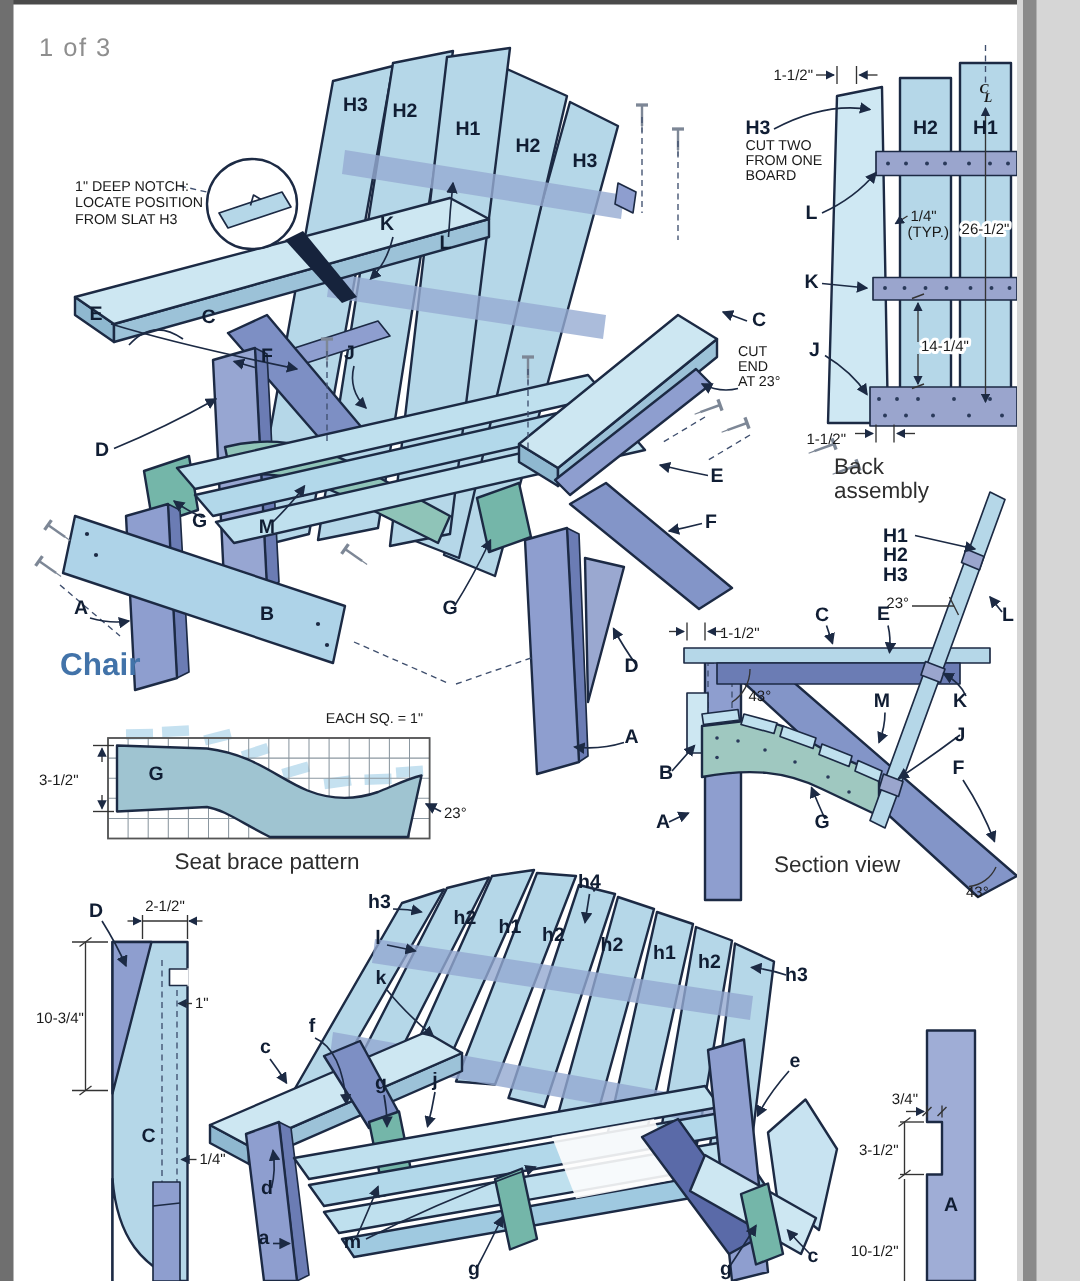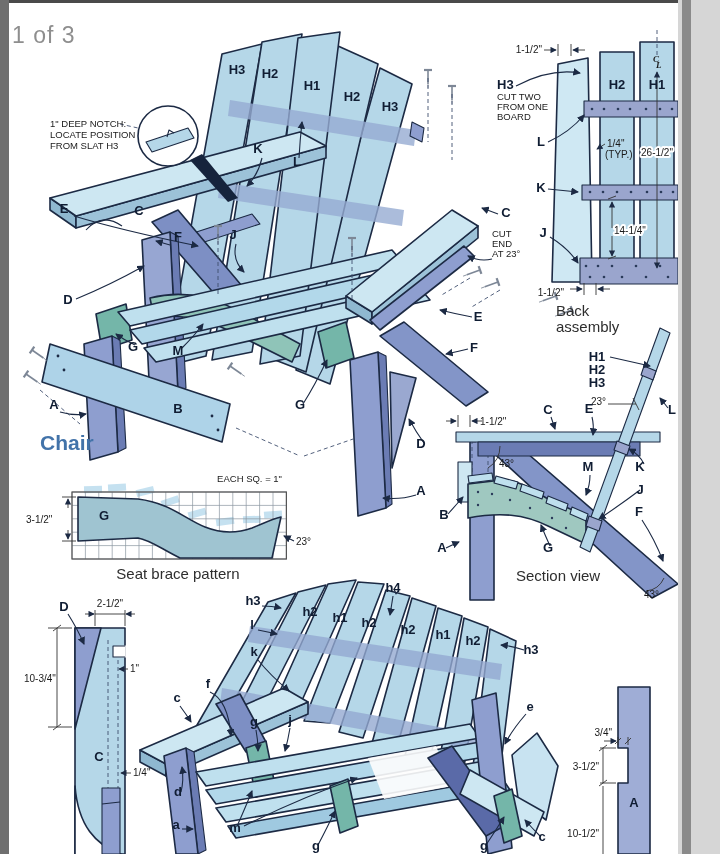--- a/index.html
+++ b/index.html
@@ -2,21 +2,21 @@
 <html><head>
 <meta charset="utf-8">
 <style>
   html,body{margin:0;padding:0;background:#ffffff;}
   .screen{position:relative;width:720px;height:854px;background:#ffffff;overflow:hidden;
           font-family:"Liberation Sans",sans-serif;}
   .topline{position:absolute;left:0;top:0;width:720px;height:3px;background:#4a4a4a;}
   .edge-left{position:absolute;left:0;top:0;width:9px;height:854px;background:#6f6f6f;}
   .scroll-track{position:absolute;left:678px;top:0;width:42px;height:854px;background:#d6d6d6;}
   .scroll-thumb{position:absolute;left:4px;top:0;width:9px;height:854px;background:#8a8a8a;}
-  .page-indicator{position:absolute;left:12px;top:22px;font-size:23px;letter-spacing:1px;color:#8e8e8e;}
+  .page-indicator{position:absolute;left:26px;top:22px;font-size:17px;letter-spacing:1px;color:#8e8e8e;}
   svg#diagram{position:absolute;left:0;top:0;}
   
   .t-part{font:bold 13px "Liberation Sans",sans-serif;fill:#101d33;}
   .t-dim{font:10px "Liberation Sans",sans-serif;fill:#1a1a1a;}
   .t-dimbg{font:10px "Liberation Sans",sans-serif;fill:#1a1a1a;paint-order:stroke;stroke:#ffffff;stroke-width:4px;stroke-linejoin:round;}
   .t-note{font:9.5px "Liberation Sans",sans-serif;fill:#1a1a1a;}
   .t-caption{font:15px "Liberation Sans",sans-serif;fill:#2e2e2e;}
   .t-title{font:bold 21px "Liberation Sans",sans-serif;fill:#4273a9;}
   .t-cl{font:bold 9px "Liberation Serif",serif;fill:#1a1a1a;font-style:italic;}
   

